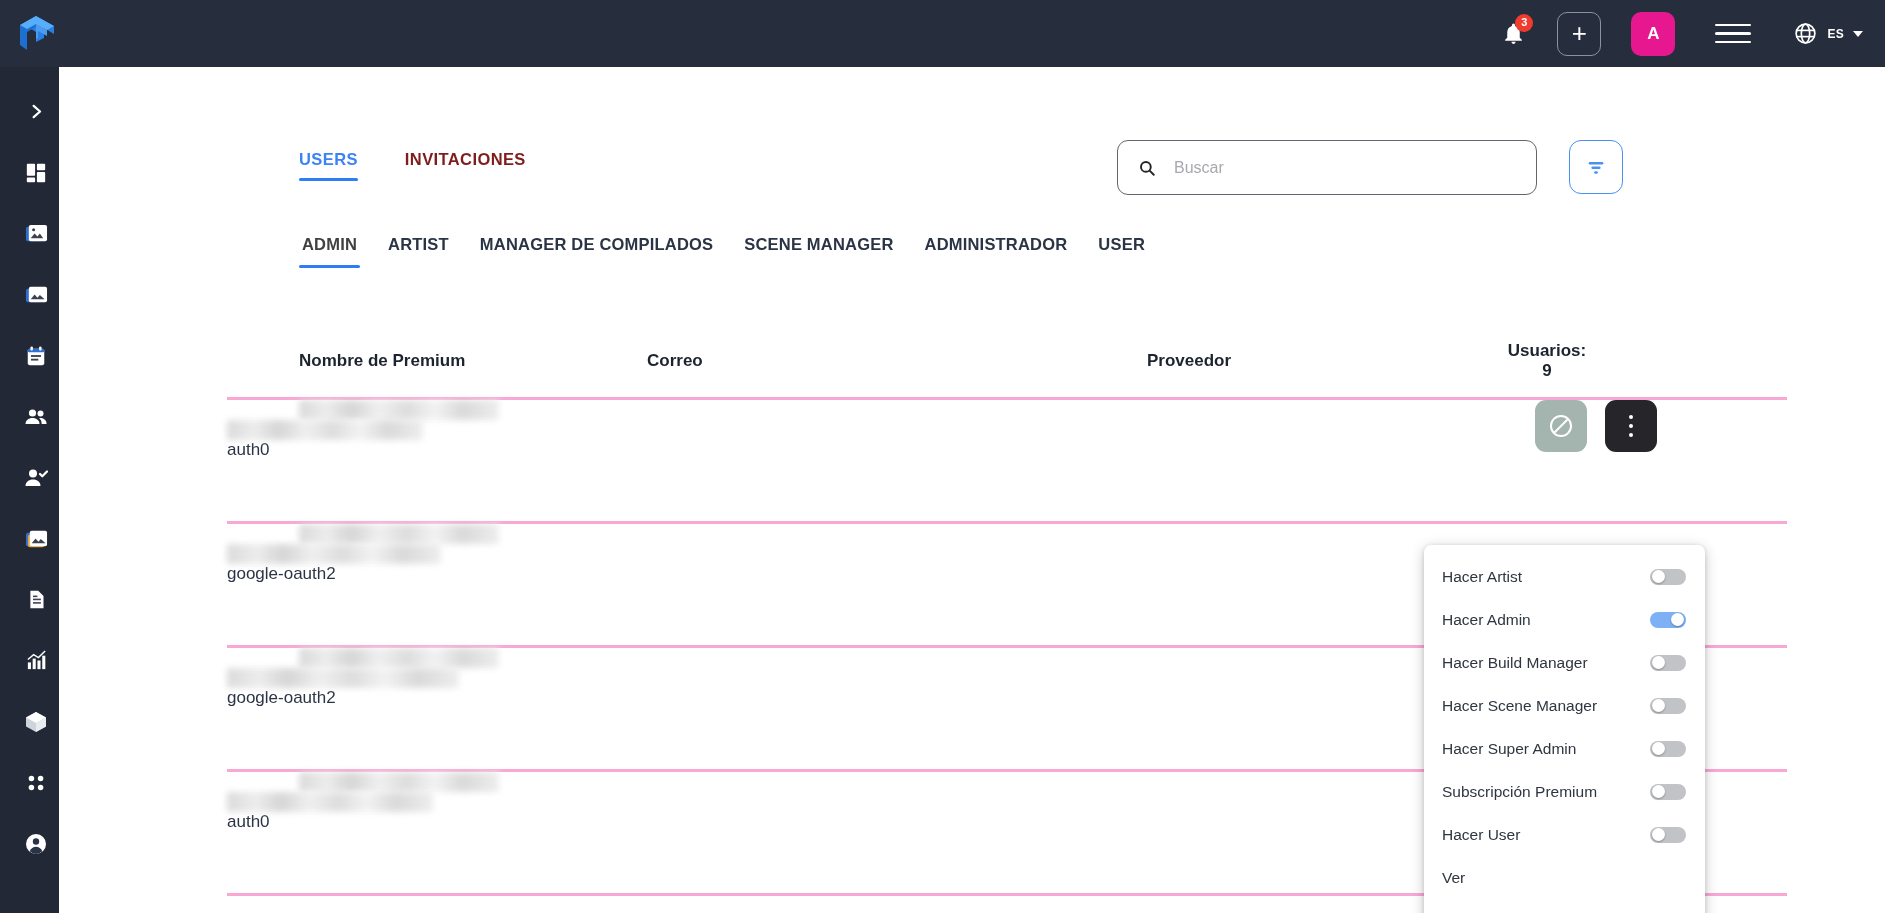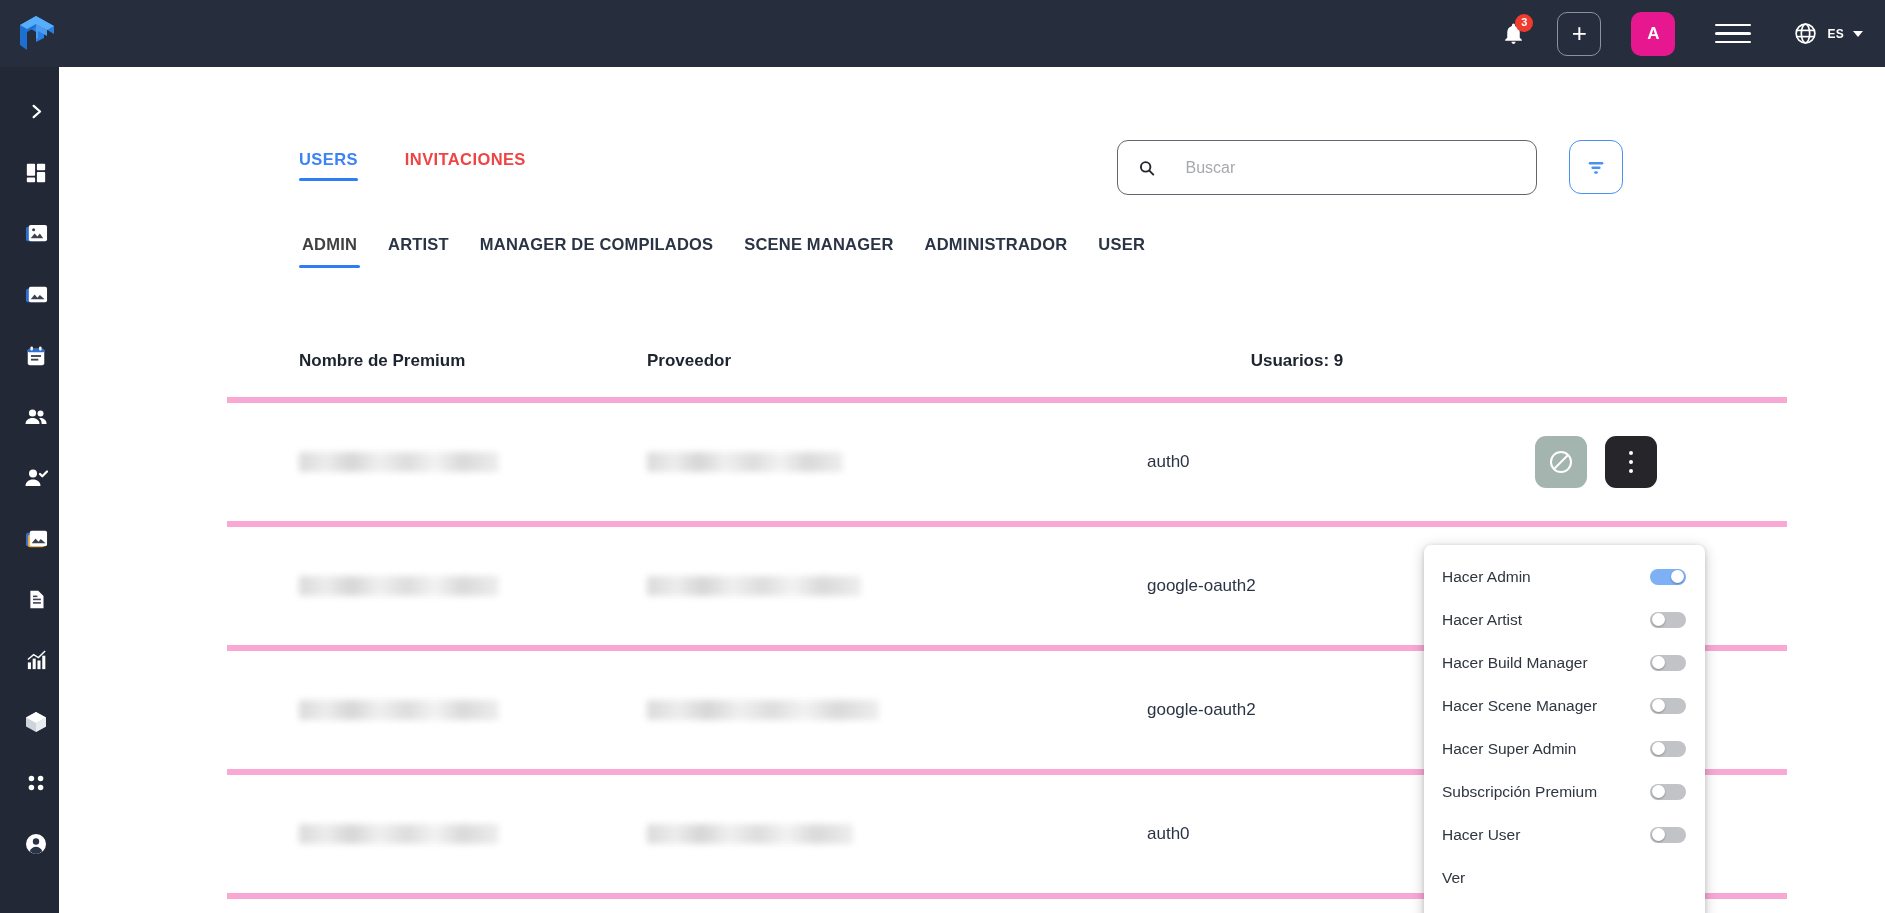--- a/index.html
+++ b/index.html
@@ -84,40 +84,40 @@
     width: 1813px; height: 846px; background: #fff;
   }
 
   .toprow {
     position: absolute; top: 55px; left: 168px;
     width: 1560px; height: 70px;
   }
   .tabs-top { display: flex; gap: 47px; position: absolute; left: 72px; top: 28px; }
   .tab-top {
     font-size: 16.5px; font-weight: bold; letter-spacing: .4px;
-    color: #ef4444; padding-bottom: 12px; cursor: pointer;
+    color: #7f1d1d; padding-bottom: 12px; cursor: pointer;
     position: relative;
   }
   .tab-top.active { color: #3b82f6; }
   .tab-top.active::after {
     content: ""; position: absolute; left: 0; right: 0; bottom: 0;
     height: 3.4px; background: #2f7df6; border-radius: 2px;
   }
 
   .search-box {
     position: absolute; left: 890px; top: 18px;
     width: 420px; height: 55px;
     border: 1.3px solid #63666e; border-radius: 11px;
     display: flex; align-items: center; padding: 0 20px; gap: 18px;
     background: #fff;
   }
   .search-input {
     border: none; outline: none; background: transparent;
     font-family: "Liberation Sans", sans-serif;
-    font-size: 16px; color: #2b3445; width: 340px; margin-left: 12px;
+    font-size: 16px; color: #2b3445; width: 340px;
   }
   .search-input::placeholder { color: #a7a9ae; }
 
   .filter-btn {
     position: absolute; left: 1342px; top: 18px;
     width: 54px; height: 54px;
     border: 1.6px solid #4a90f0; border-radius: 12px;
     display: flex; align-items: center; justify-content: center;
     cursor: pointer; background: #fff;
   }
@@ -143,22 +143,22 @@
   .thead {
     display: flex; align-items: center; height: 72px;
     font-size: 17px; font-weight: bold; color: #1d2430;
   }
   .col-user { width: 420px; padding-left: 72px; }
   .col-mail { width: 500px; }
   .col-prov { width: 360px; }
   .col-count { flex: 1; text-align: center; padding-right: 200px; }
 
   .trow {
-    display: flex; align-items: center; height: 124px;
-    border-top: 6px solid #f9a8d4; position: relative;
+    display: flex; align-items: flex-start; height: 124px;
+    border-top: 3px solid #f9a8d4; position: relative; flex-direction: column;
   }
   .trow:first-of-type { border-top: none; }
   .blur-cell {
     height: 20px; border-radius: 2px;
     background: linear-gradient(90deg,#d9d9d9 0%,#ececec 14%,#d4d4d4 26%,#efefef 40%,
       #dcdcdc 54%,#f2f2f2 68%,#d8d8d8 82%,#ededed 100%);
     filter: blur(3.4px); opacity: .95;
   }
   .prov-text { font-size: 17px; color: #2b3445; }
 
@@ -414,20 +414,21 @@
     </div>
     <div class="role-tab">
       <span>USER</span>
     </div>
   </div>
 
   <div class="table">
 
     <div class="thead">
       <div class="col-user">Nombre de Premium</div>
+      <div class="col-mail">Correo</div>
       <div class="col-prov">Proveedor</div>
       <div class="col-count">Usuarios: 9</div>
     </div>
 
     <div class="trow">
       <div class="col-user">
         <div class="blur-cell" style="width:200px"></div>
       </div>
       <div class="col-mail">
         <div class="blur-cell" style="width:196px"></div>
@@ -476,28 +477,28 @@
         <div class="blur-cell" style="width:206px"></div>
       </div>
       <div class="col-prov prov-text">auth0</div>
     </div>
 
     <div class="trow" style="height:60px"></div>
   </div>
 
   <div class="menu">
     <div class="menu-item">
+      <span class="menu-label">Hacer Artist</span>
+      <span class="toggle"></span>
+    </div>
+    <div class="menu-item">
       <span class="menu-label">Hacer Admin</span>
       <span class="toggle on"></span>
     </div>
     <div class="menu-item">
-      <span class="menu-label">Hacer Artist</span>
-      <span class="toggle"></span>
-    </div>
-    <div class="menu-item">
       <span class="menu-label">Hacer Build Manager</span>
       <span class="toggle"></span>
     </div>
     <div class="menu-item">
       <span class="menu-label">Hacer Scene Manager</span>
       <span class="toggle"></span>
     </div>
     <div class="menu-item">
       <span class="menu-label">Hacer Super Admin</span>
       <span class="toggle"></span>

